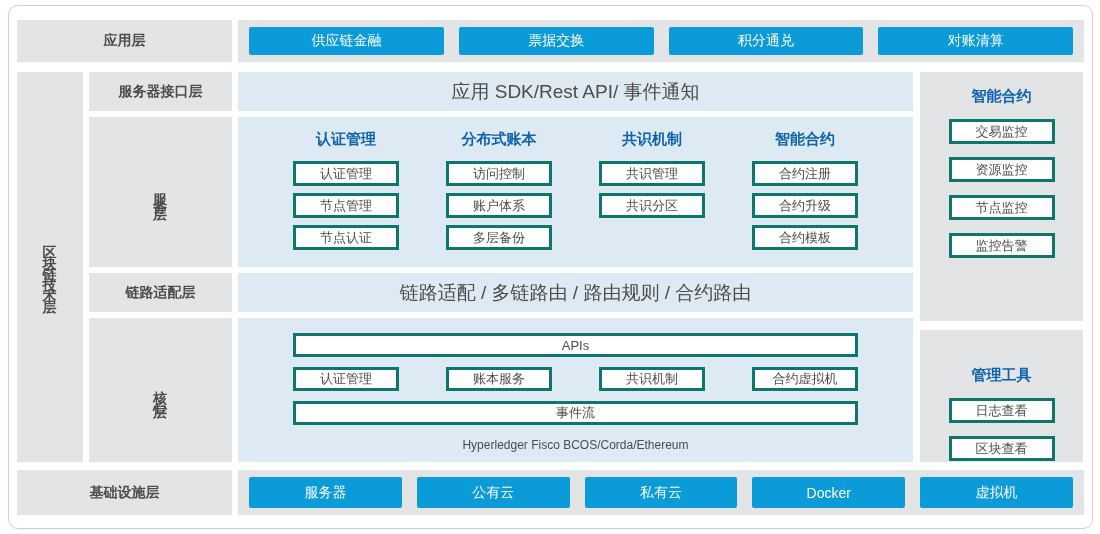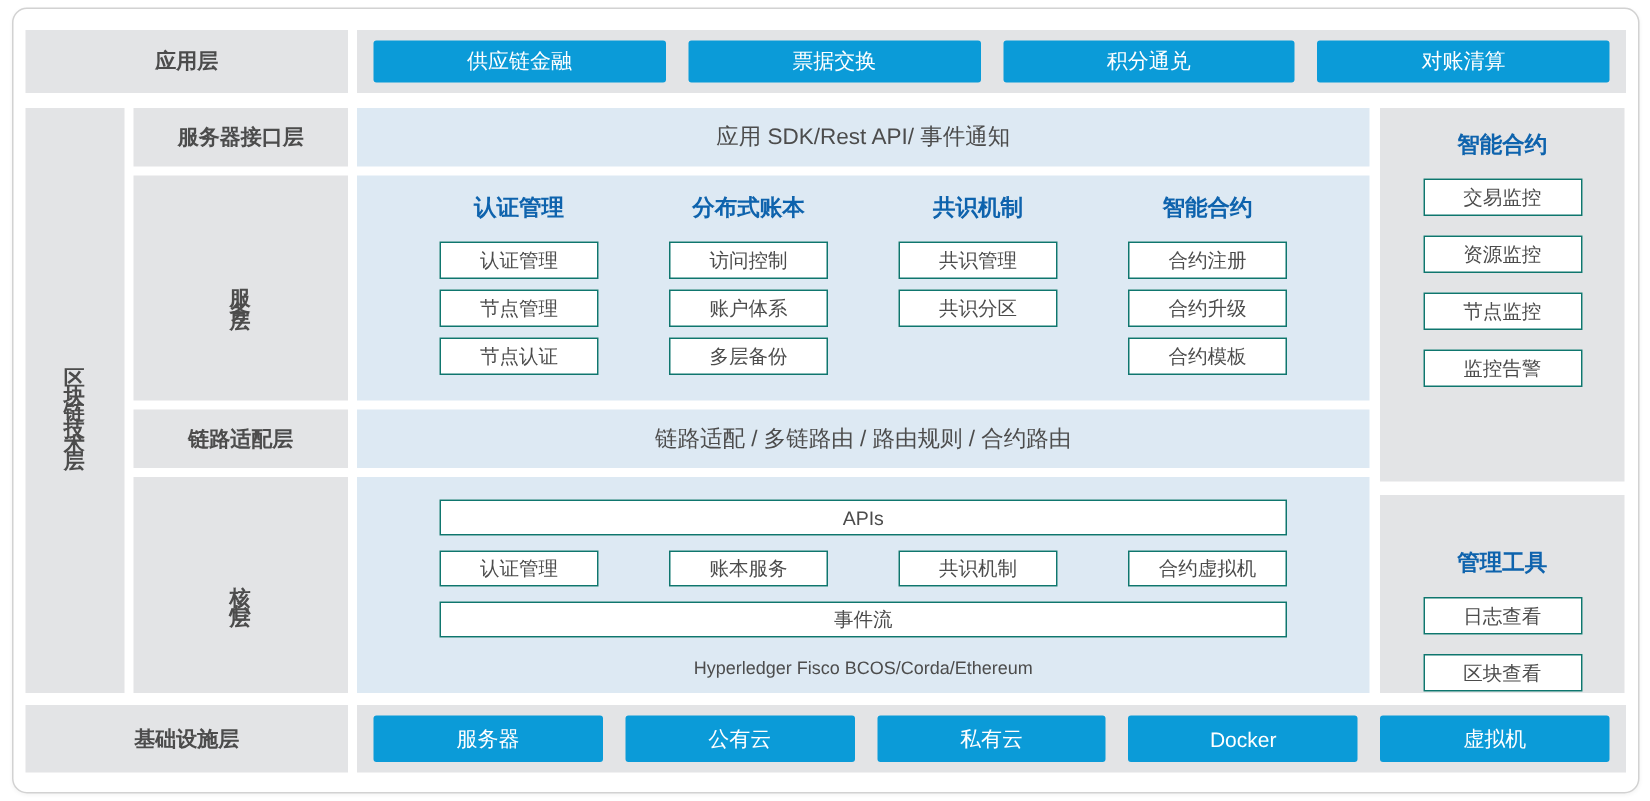--- a/index.html
+++ b/index.html
@@ -13,22 +13,22 @@
   .gray { background:#e3e4e6; }
   .lblue { background:#dde9f3; }
   .layer-label { display:flex; align-items:center; justify-content:center;
                  font-weight:bold; font-size:14px; color:#4c4c4c; }
   .vtext { writing-mode:vertical-lr; text-orientation:upright; letter-spacing:7px; }
   .vtext-wide { writing-mode:vertical-lr; text-orientation:upright; letter-spacing:11px; }
   .btnrow { display:flex; gap:15px; padding:7px 11px; }
   .btn { background:#0b9bd8; color:#ffffff; font-size:14px; flex:1;
          display:flex; align-items:center; justify-content:center; border-radius:2px; }
   .center-text { display:flex; align-items:center; justify-content:center;
-                 font-size:15px; color:#4c4c4c; }
-  .wbox { background:#ffffff; border:1px solid #0f766e; color:#4c4c4c; font-size:13px;
+                 font-size:19px; color:#4c4c4c; }
+  .wbox { background:#ffffff; border:3px solid #0f766e; color:#4c4c4c; font-size:13px;
           display:flex; align-items:center; justify-content:center; height:25px;
           box-sizing:border-box; }
   .coltitle { color:#0e63ad; font-weight:bold; font-size:15px; text-align:center; }
   .service-panel { left:238px; top:117px; width:675px; height:150px;
                    display:flex; justify-content:space-between; padding:11px 55px 0; }
   .svc-col { width:106px; display:flex; flex-direction:column; gap:7px; }
   .svc-col .coltitle { margin-bottom:4px; line-height:22px; }
   .core-panel { left:238px; top:318px; width:675px; height:144px;
                 padding:15px 55px 0; display:flex; flex-direction:column; gap:10px; }
   .core-bar { height:24px; }

